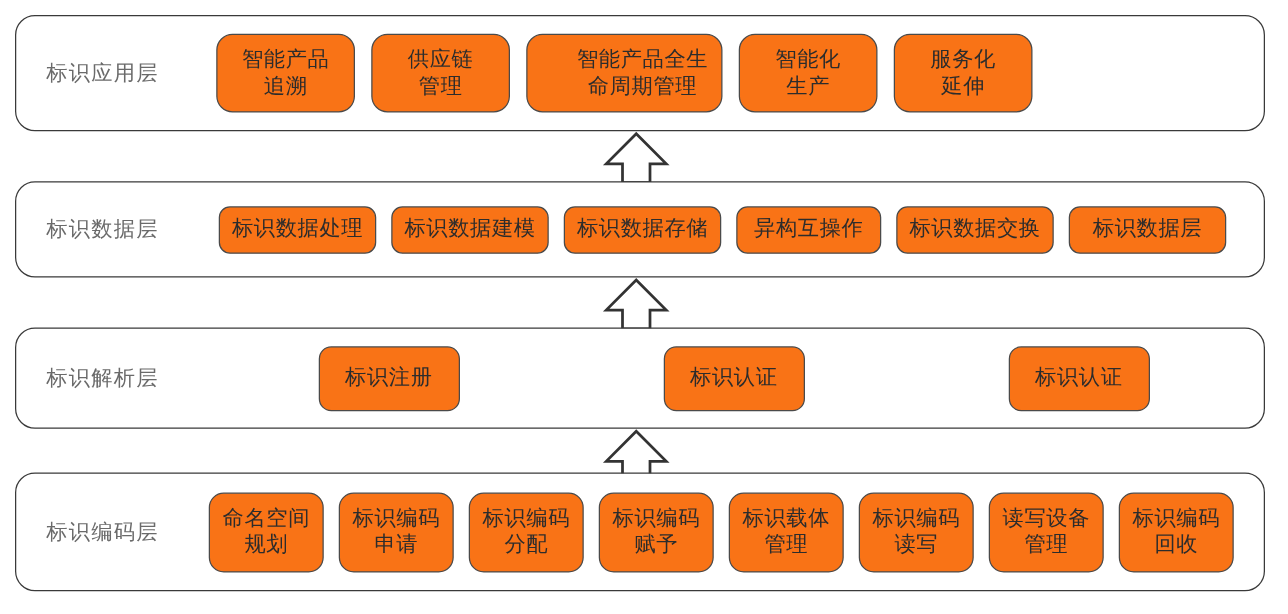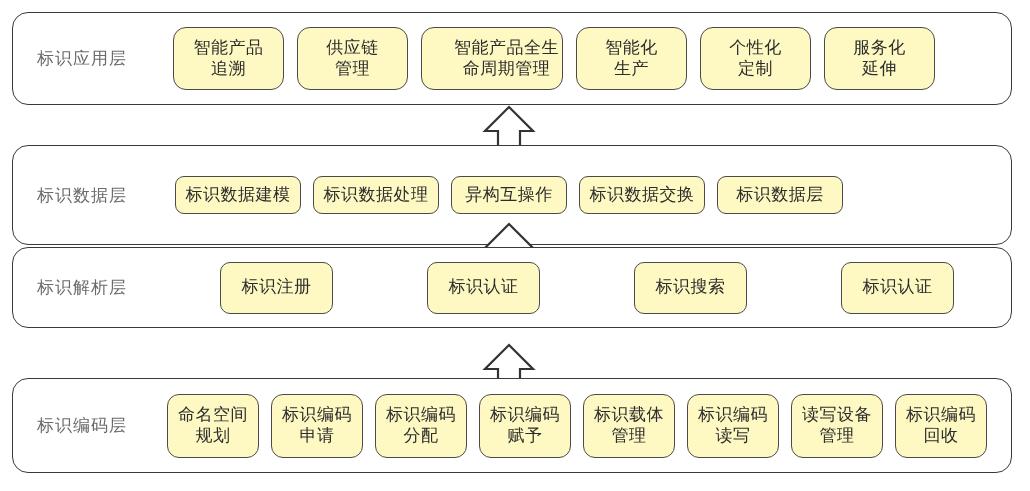--- a/index.html
+++ b/index.html
@@ -53,21 +53,21 @@
     display: flex;
     flex-direction: row;
     align-items: center;
     height: 100%;
   }
 
   .node {
     box-sizing: border-box;
     border: 1.5px solid #4a4a4a;
     border-radius: 11px;
-    background: #fef9c3;
+    background: #f97316;
     color: #2c2c2c;
     display: flex;
     align-items: center;
     justify-content: center;
     text-align: center;
     line-height: 1.18;
     font-size: 17px;
     letter-spacing: 0.5px;
     white-space: pre-line;
   }
@@ -77,39 +77,39 @@
     top: 12px;
     height: 93px;
   }
   #layer-app .layer-label { width: 128px; }
   #layer-app .node-row { justify-content: flex-start; gap: 13px; }
   #layer-app .node {
     height: 63px;
     border-radius: 13px;
   }
   #layer-app .node.w2 { width: 111px; }
-  #layer-app .node.w3 { width: 142px; padding-left: 29px; }
+  #layer-app .node.w3 { width: 157px; padding-left: 29px; }
 
   
   #layer-data {
     top: 145px;
-    height: 100px;
+    height: 77px;
   }
   #layer-data .layer-label { width: 130px; }
   #layer-data .node-row { justify-content: flex-start; gap: 12px; }
   #layer-data .node {
     height: 38px;
     width: 126px;
     border-radius: 9px;
   }
   #layer-data .node.narrow { width: 116px; }
 
   
   #layer-res {
-    top: 247px;
+    top: 262px;
     height: 81px;
   }
   #layer-res .layer-label { width: 128px; }
   #layer-res .node-row { justify-content: space-around; }
   #layer-res .node {
     height: 52px;
     width: 113px;
     border-radius: 10px;
   }
 
@@ -147,56 +147,54 @@
     <div class="layer-label">标识应用层</div>
     <div class="node-row">
       <div class="node w2">智能产品
 追溯</div>
       <div class="node w2">供应链
 管理</div>
       <div class="node w3">智能产品全生
 命周期管理</div>
       <div class="node w2">智能化
 生产</div>
-      <div class="node w2">个性化
-定制</div>
       <div class="node w2">服务化
 延伸</div>
     </div>
   </div>
 
   <div class="arrow" id="arrow-1">
     <svg viewBox="0 0 60 44" xmlns="http://www.w3.org/2000/svg" aria-hidden="true">
       <polygon points="30,3 54,27 41,27 41,42 19,42 19,27 6,27" fill="#ffffff" stroke="#333333" stroke-width="2.2" stroke-linejoin="miter"></polygon>
     </svg>
   </div>
 
   <div class="layer" id="layer-data">
     <div class="layer-label">标识数据层</div>
     <div class="node-row">
+      <div class="node">标识数据处理</div>
       <div class="node">标识数据建模</div>
-      <div class="node">标识数据处理</div>
+      <div class="node">标识数据存储</div>
       <div class="node narrow">异构互操作</div>
       <div class="node">标识数据交换</div>
       <div class="node">标识数据层</div>
     </div>
   </div>
 
   <div class="arrow" id="arrow-2">
     <svg viewBox="0 0 60 44" xmlns="http://www.w3.org/2000/svg" aria-hidden="true">
       <polygon points="30,3 54,27 41,27 41,42 19,42 19,27 6,27" fill="#ffffff" stroke="#333333" stroke-width="2.2" stroke-linejoin="miter"></polygon>
     </svg>
   </div>
 
   <div class="layer" id="layer-res">
     <div class="layer-label">标识解析层</div>
     <div class="node-row">
       <div class="node">标识注册</div>
       <div class="node">标识认证</div>
-      <div class="node">标识搜索</div>
       <div class="node">标识认证</div>
     </div>
   </div>
 
   <div class="arrow" id="arrow-3">
     <svg viewBox="0 0 60 44" xmlns="http://www.w3.org/2000/svg" aria-hidden="true">
       <polygon points="30,3 54,27 41,27 41,42 19,42 19,27 6,27" fill="#ffffff" stroke="#333333" stroke-width="2.2" stroke-linejoin="miter"></polygon>
     </svg>
   </div>
 

